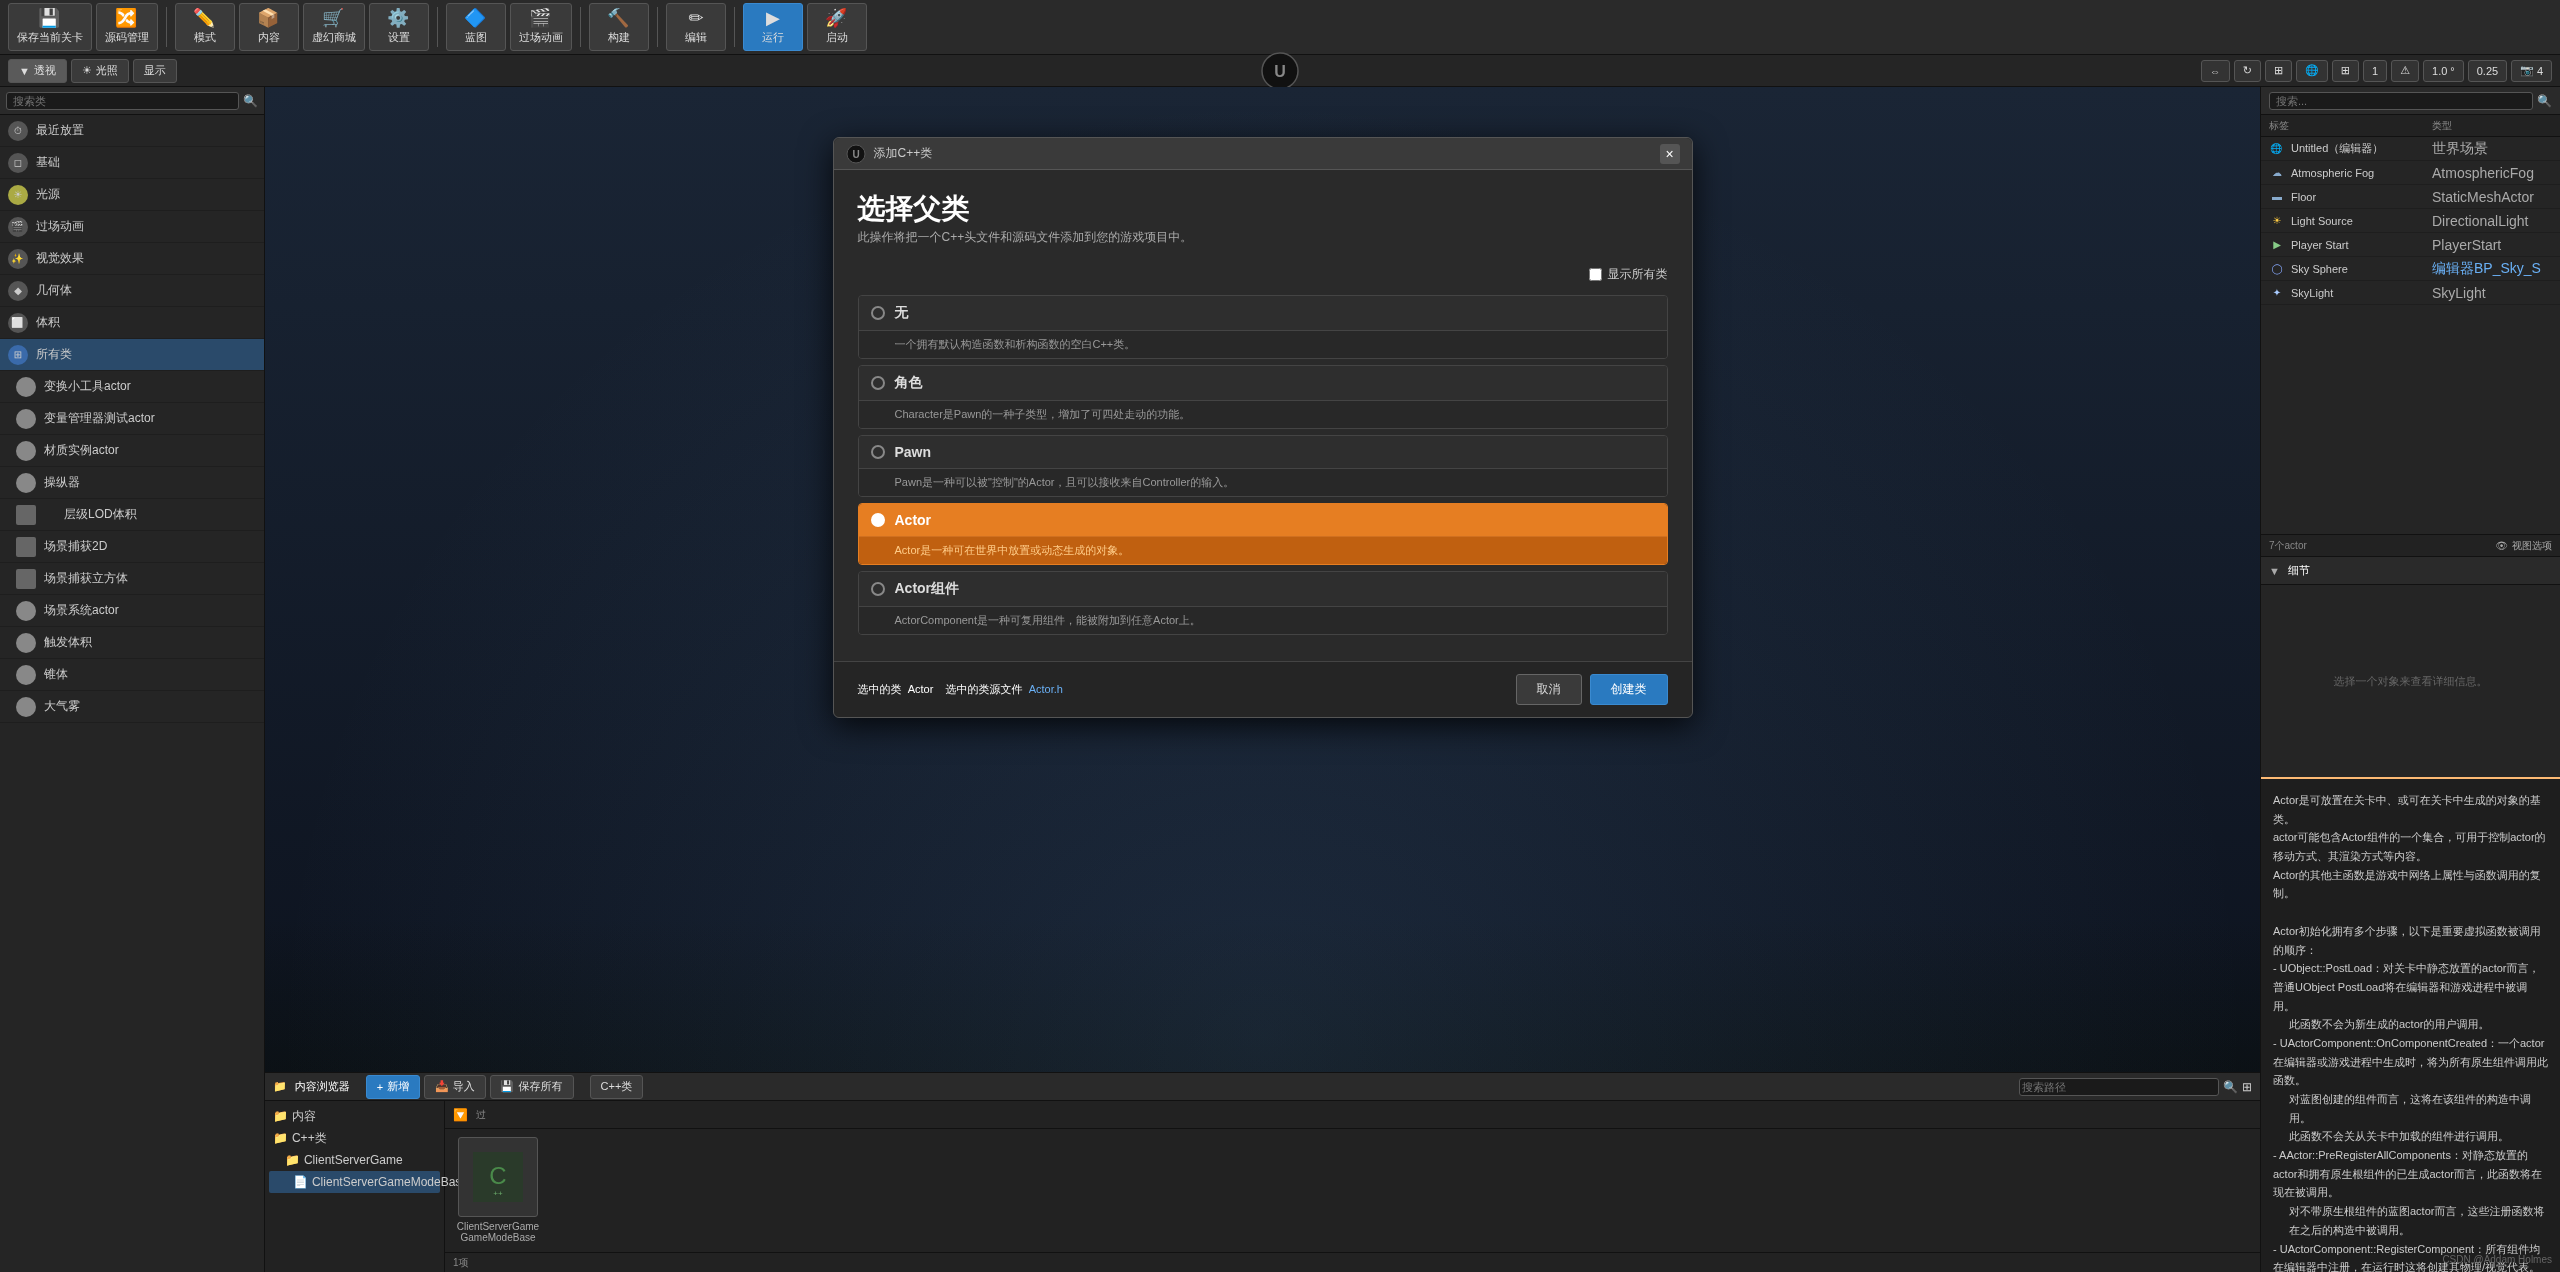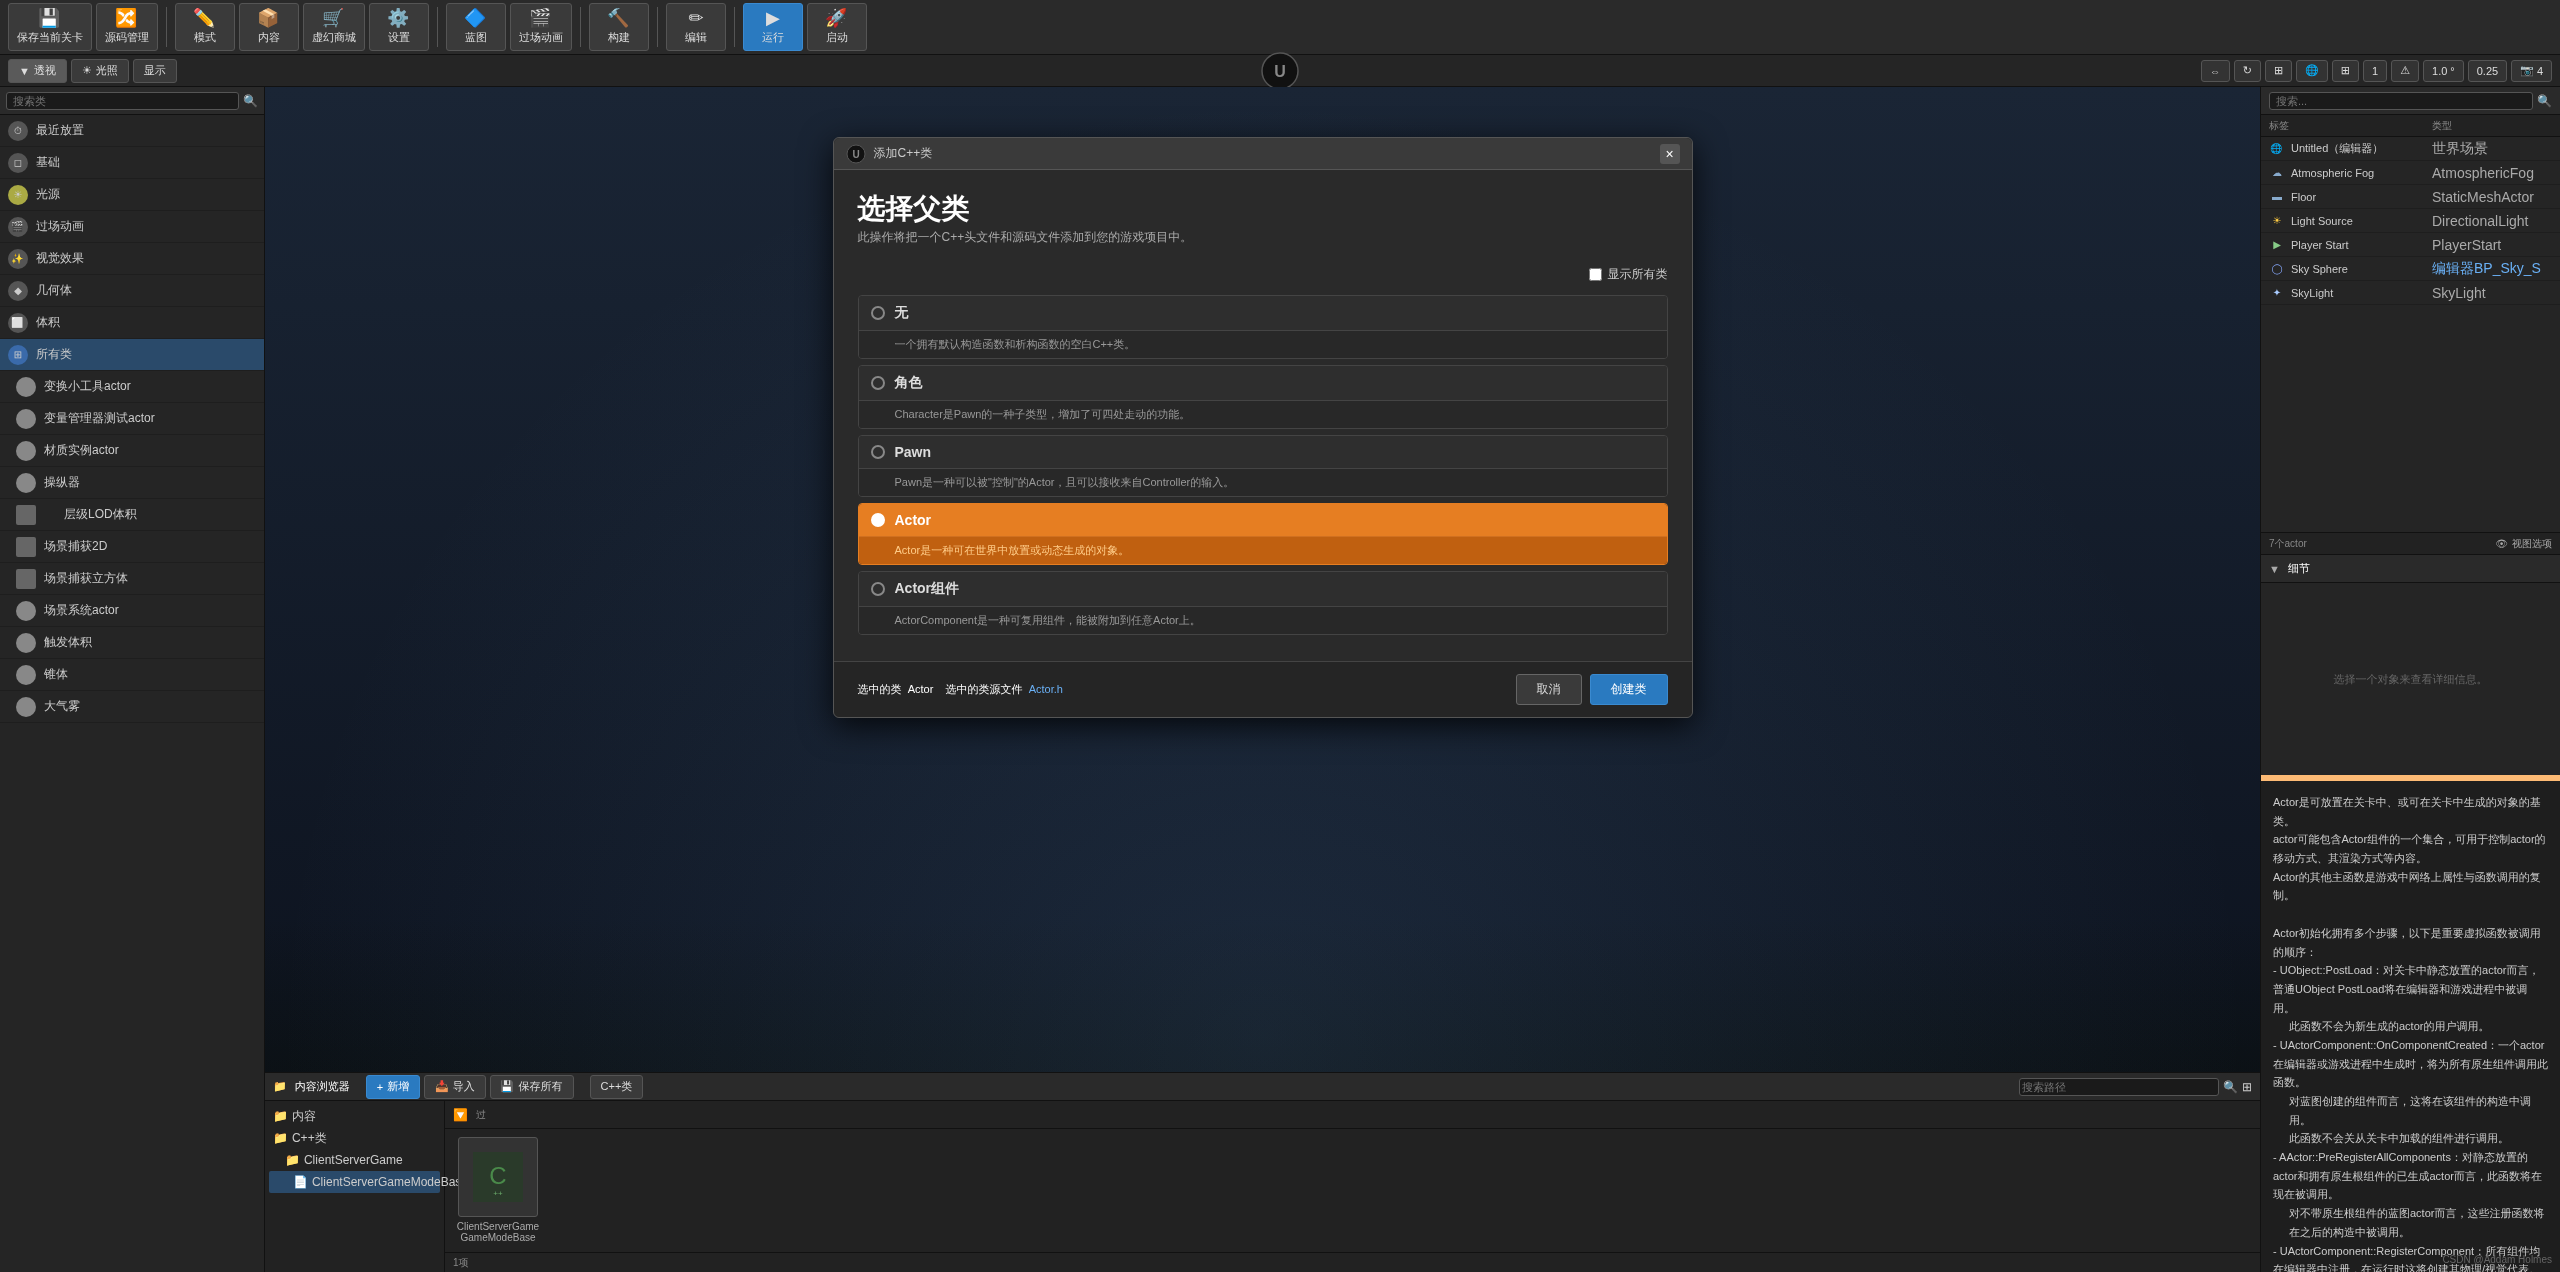--- a/index.html
+++ b/index.html
@@ -967,21 +967,21 @@
     <div class="right-panel-bottom">
       <div class="panel-header">
         <span style="font-size:11px;color:#aaa;">▼</span>
         <span style="font-size:11px;color:#fff;margin-left:4px;">细节</span>
       </div>
       <div class="details-empty">
         <span>选择一个对象来查看详细信息。</span>
       </div>
     </div>
 
-    <div style="flex:1;background:#1e1e1e;border-top:6px solid #fdba74;overflow-y:auto;padding:12px;font-size:11px;line-height:1.7;color:#ccc;">
+    <div style="flex:1;background:#1e1e1e;border-top:2px solid #fdba74;overflow-y:auto;padding:12px;font-size:11px;line-height:1.7;color:#ccc;">
       <p>Actor是可放置在关卡中、或可在关卡中生成的对象的基类。</p>
       <p>actor可能包含Actor组件的一个集合，可用于控制actor的移动方式、其渲染方式等内容。</p>
       <p>Actor的其他主函数是游戏中网络上属性与函数调用的复制。</p>
       <br>
       <p>Actor初始化拥有多个步骤，以下是重要虚拟函数被调用的顺序：</p>
       <p>- UObject::PostLoad：对关卡中静态放置的actor而言，普通UObject PostLoad将在编辑器和游戏进程中被调用。</p>
       <p style="padding-left:16px;">此函数不会为新生成的actor的用户调用。</p>
       <p>- UActorComponent::OnComponentCreated：一个actor在编辑器或游戏进程中生成时，将为所有原生组件调用此函数。</p>
       <p style="padding-left:16px;">对蓝图创建的组件而言，这将在该组件的构造中调用。</p>
       <p style="padding-left:16px;">此函数不会关从关卡中加载的组件进行调用。</p>

